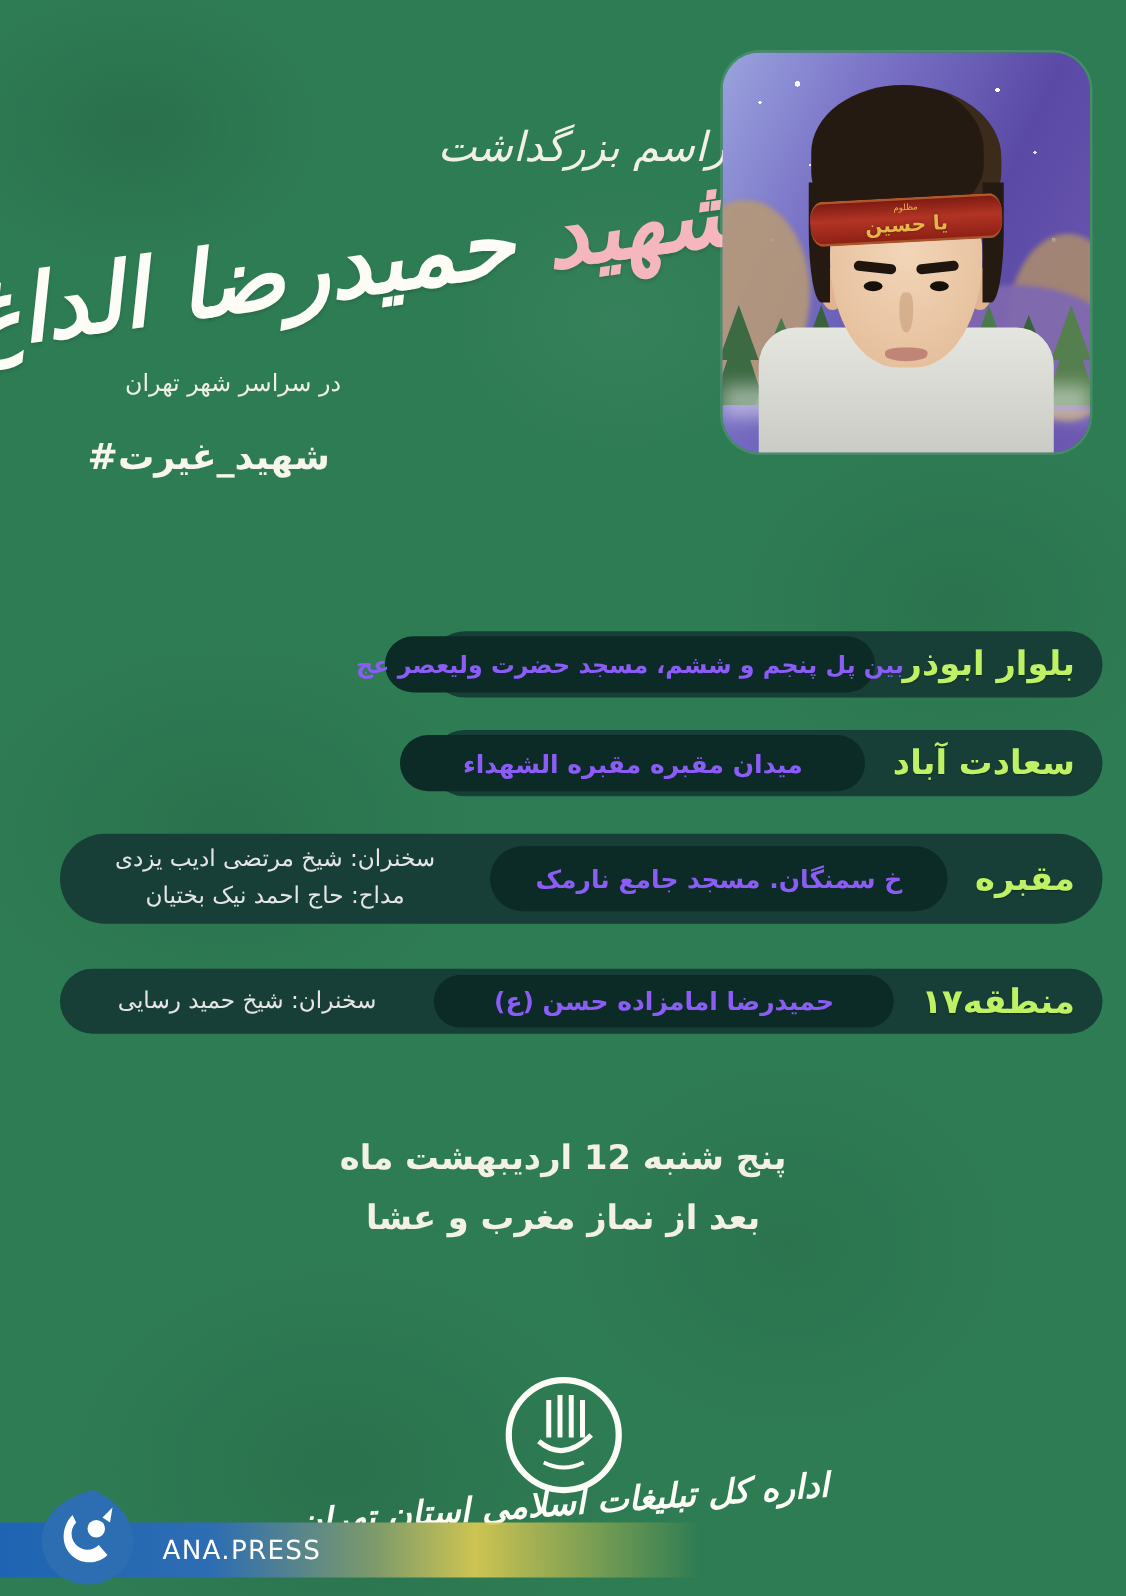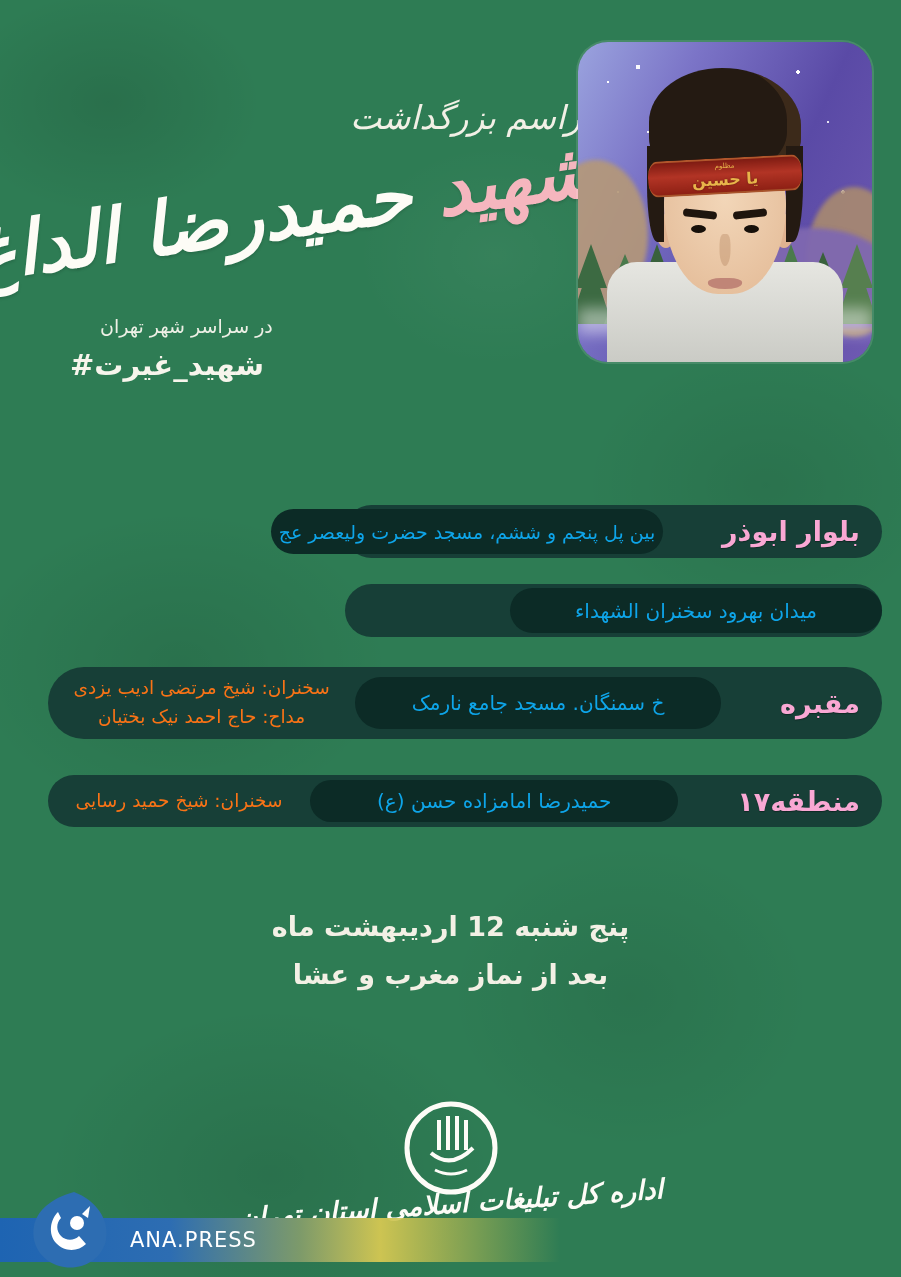--- a/index.html
+++ b/index.html
@@ -20,21 +20,21 @@
   }
 
   
   .pretitle { position:absolute; top:98px; right:300px; color:#f2f0e6;
     font-size:33px; font-style:italic; direction:rtl; white-space:nowrap; }
   .big-title { position:absolute; top:150px; left:10px; width:585px; text-align:center;
     direction:rtl; white-space:nowrap; font-size:74px; font-weight:bold; font-style:italic;
     color:#fdfcf6; transform:rotate(-8deg); line-height:1.6;
     text-shadow:0 2px 3px rgba(0,0,0,.12); }
   .big-title .hl { color:#f5b6be; }
-  .subtitle { position:absolute; top:315px; left:100px; color:#eef0e6;
+  .subtitle { position:absolute; top:296px; left:100px; color:#eef0e6;
     font-size:19px; direction:rtl; white-space:nowrap; }
   .hashtag { position:absolute; top:348px; left:70px; color:#f7f5ec;
     font-size:29px; font-weight:bold; direction:ltr; white-space:nowrap; }
 
   
   .portrait { position:absolute; left:578px; top:42px; width:294px; height:320px;
     border-radius:30px; overflow:hidden; box-shadow:0 0 0 2px rgba(255,255,255,.12); }
   .sky { position:absolute; inset:0;
     background:linear-gradient(115deg,#9aa3de 0%,#7b74c7 28%,#5a4aa6 62%,#6f5ab2 100%); }
   .stars { position:absolute; inset:0;
@@ -100,30 +100,30 @@
   .lips { position:absolute; top:236px; left:50%; transform:translateX(-50%); width:34px;
     height:11px; background:#c08577; border-radius:45% 45% 60% 60%; }
 
   
   .event-row { position:absolute; background:#173f37; display:flex; direction:rtl;
     align-items:center; }
   .row1 { left:345px; top:505px; width:537px; height:53px; border-radius:27px; }
   .row2 { left:345px; top:584px; width:537px; height:53px; border-radius:27px; }
   .row3 { left:48px;  top:667px; width:834px; height:72px; border-radius:36px; }
   .row4 { left:48px;  top:775px; width:834px; height:52px; border-radius:26px; }
-  .area-label { color:#f9a8d4; font-weight:bold; font-size:27px; padding:0 22px;
-    white-space:nowrap; text-shadow:0 1px 1px rgba(0,0,0,.35);margin-left:37px; }
-  .venue-pill { background:#0c2b26; color:#0ea5e9; display:flex; align-items:center;
+  .area-label { color:#bef264; font-weight:bold; font-size:27px; padding:0 22px;
+    white-space:nowrap; text-shadow:0 1px 1px rgba(0,0,0,.35); }
+  .venue-pill { background:#0c2b26; color:#8b5cf6; display:flex; align-items:center;
     justify-content:center; text-align:center; border-radius:24px; padding:0 24px;
-    flex:0 0 auto; white-space:nowrap; }
+    flex:0 0 auto; white-space:nowrap;font-weight:bold; }
   .row1 .venue-pill { width:392px; height:45px; font-size:19px; }
   .row2 .venue-pill { width:372px; height:45px; font-size:20px; }
   .row3 .venue-pill { width:366px; height:52px; font-size:20px; border-radius:29px; }
   .row4 .venue-pill { width:368px; height:42px; font-size:20px; border-radius:21px; }
-  .speakers { flex:1; color:#f97316; font-size:18.5px; text-align:center; line-height:1.55;
+  .speakers { flex:1; color:#e5e5e5; font-size:18.5px; text-align:center; line-height:1.55;
     padding:0 10px; white-space:nowrap; }
 
   
   .schedule { position:absolute; left:0; right:0; top:903px; text-align:center;
     color:#f3f0e5; font-weight:bold; direction:rtl; }
   .schedule .line { font-size:27px; line-height:48px; }
 
   
   .emblem { position:absolute; left:50%; transform:translateX(-50%); top:1098px;
     width:100px; height:100px; }
@@ -184,21 +184,22 @@
     <div class="nose"></div>
     <div class="lips"></div>
   </div>
 
   <div class="event-row row1">
     <div class="area-label">بلوار ابوذر</div>
     <div class="venue-pill">بین پل پنجم و ششم، مسجد حضرت ولیعصر عج</div>
   </div>
 
   <div class="event-row row2">
-    <div class="venue-pill">میدان بهرود سخنران الشهداء</div>
+    <div class="area-label">سعادت آباد</div>
+    <div class="venue-pill">میدان مقبره مقبره الشهداء</div>
   </div>
 
   <div class="event-row row3">
     <div class="area-label">مقبره</div>
     <div class="venue-pill">خ سمنگان. مسجد جامع نارمک</div>
     <div class="speakers">
       <div>سخنران: شیخ مرتضی ادیب یزدی</div>
       <div>مداح: حاج احمد نیک بختیان</div>
     </div>
   </div>

